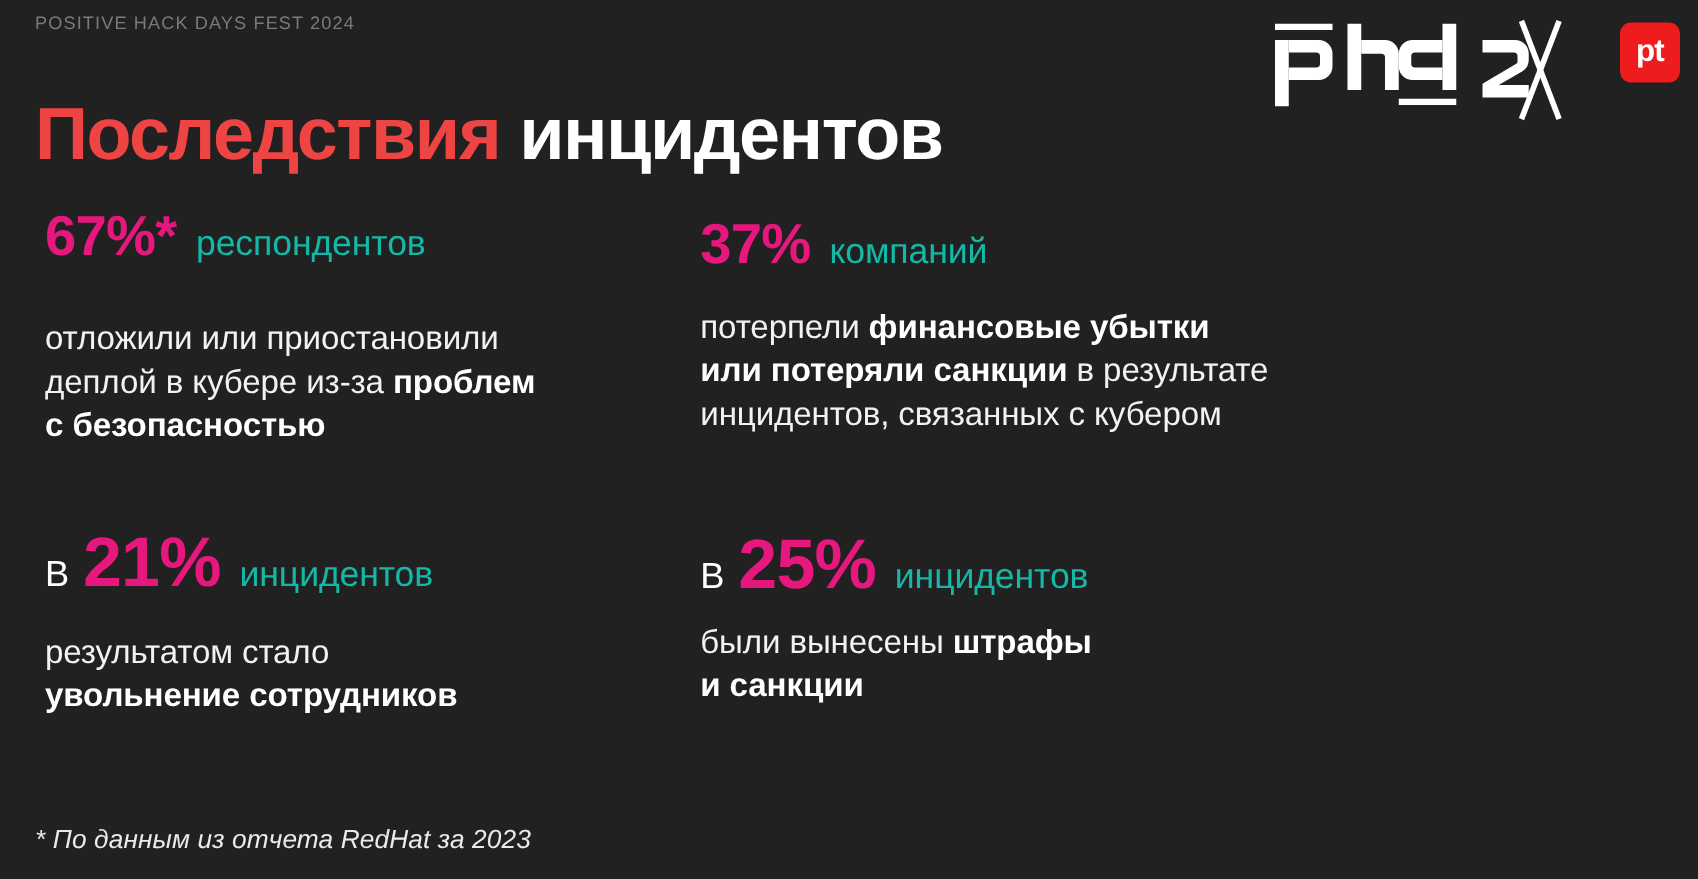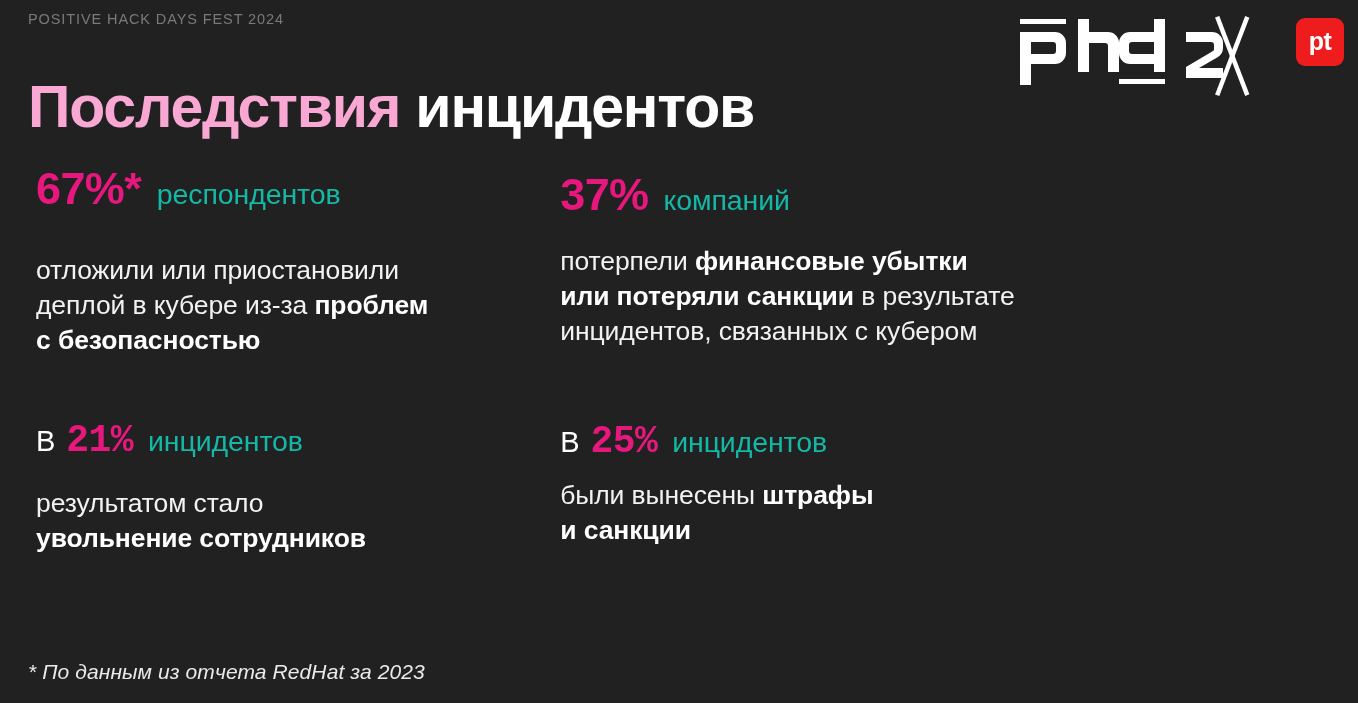--- a/index.html
+++ b/index.html
@@ -39,21 +39,21 @@
   .title {
     position: absolute;
     left: 28px;
     top: 38px;
     font-size: 59px;
     font-weight: 700;
     letter-spacing: -1.2px;
     line-height: 1.0;
     white-space: nowrap;
   }
-  .title .accent { color: #f9a8d4; }
+  .title .accent { color: #ef4444; }
   .title .plain  { color: #ffffff; }
 
   
   .logo-lockup {
     position: absolute;
     right: 14px;
     top: 6px;
     height: 92px;
     display: flex;
     align-items: flex-start;
@@ -147,21 +147,21 @@
   .block-67 .stat-head  { margin-top: 6px;  }
   .block-37 .stat-head  { margin-top: 12px; }
   .block-21 .stat-head  { margin-top: 14px; }
   .block-25 .stat-head  { margin-top: 15px; }
 
   .block-37 .stat-body  { margin-top: 27px; max-width: 600px; }
   .block-21 .stat-body  { margin-top: 26px; }
   .block-25 .stat-body  { margin-top: 17px; }
 
   .block-21 .stat-value,
-  .block-25 .stat-value { font-size: 38px; font-family: Liberation Mono, monospace; }
+  .block-25 .stat-value { font-size: 56px; }
 
   
   .footnote {
     position: absolute;
     left: 28px;
     top: 660px;
     color: #eaeaea;
     font-size: 21px;
     font-style: italic;
     font-weight: 400;

